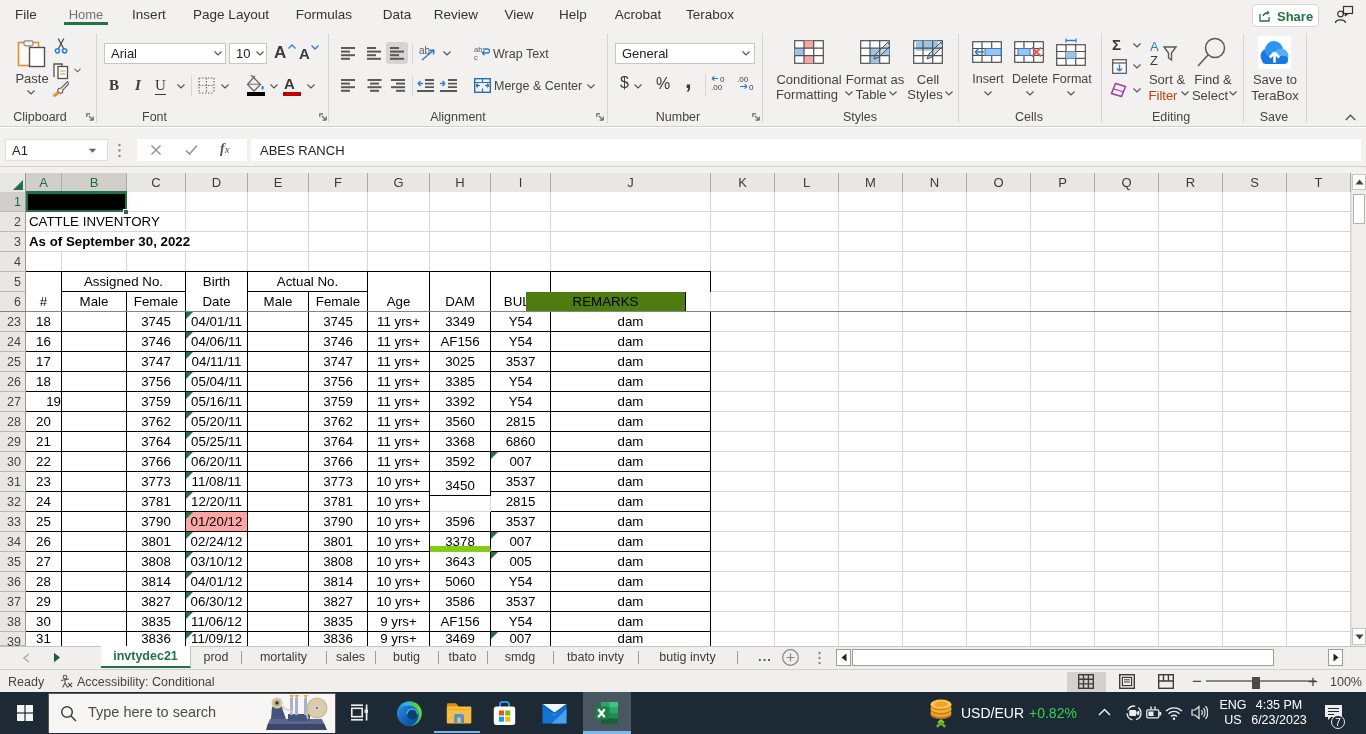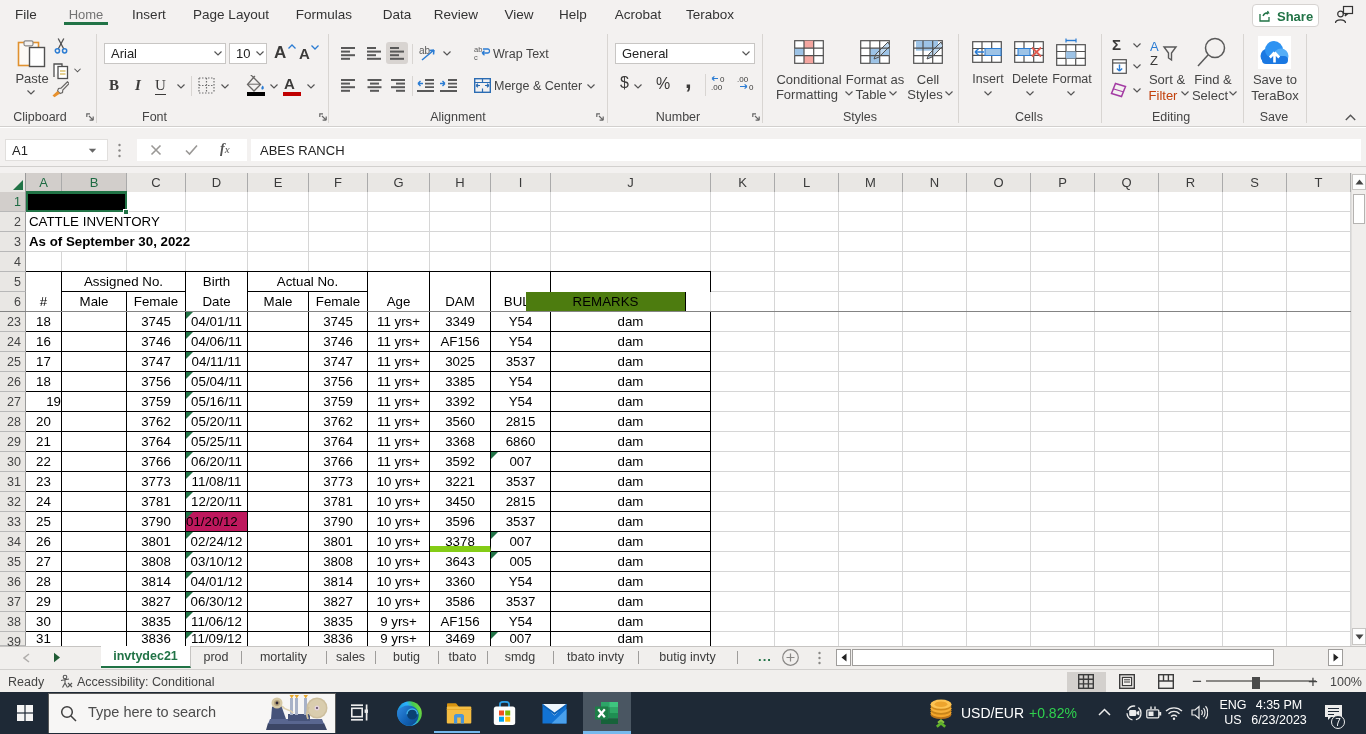--- a/index.html
+++ b/index.html
@@ -609,27 +609,27 @@
 <div class="ab" style="left:26px;top:492px;width:36px;height:20px;border-right:1px solid #000;border-bottom:1px solid #000;background:#fff;font-size:13.3px;color:#000;text-align:center;line-height:19px;overflow:visible;white-space:nowrap;">24</div>
 <div class="ab" style="left:62px;top:492px;width:65px;height:20px;border-right:1px solid #000;border-bottom:1px solid #000;background:#fff;font-size:13.3px;color:#000;text-align:center;line-height:19px;overflow:visible;white-space:nowrap;"></div>
 <div class="ab" style="left:127px;top:492px;width:59px;height:20px;border-right:1px solid #000;border-bottom:1px solid #000;background:#fff;font-size:13.3px;color:#000;text-align:center;line-height:19px;overflow:visible;white-space:nowrap;">3781</div>
 <div class="ab" style="left:186px;top:492px;width:62px;height:20px;border-right:1px solid #000;border-bottom:1px solid #000;background:#fff;font-size:13.3px;color:#000;text-align:center;line-height:19px;overflow:visible;white-space:nowrap;">12/20/11</div>
 <svg class="ab" style="left:186px;top:492px;" width="7" height="7" viewBox="0 0 7 7">
     <path d="M0 0 L7 0 L0 7 Z" fill="#217346"></path>
   </svg>
 <div class="ab" style="left:248px;top:492px;width:61px;height:20px;border-right:1px solid #000;border-bottom:1px solid #000;background:#fff;font-size:13.3px;color:#000;text-align:center;line-height:19px;overflow:visible;white-space:nowrap;"></div>
 <div class="ab" style="left:309px;top:492px;width:59px;height:20px;border-right:1px solid #000;border-bottom:1px solid #000;background:#fff;font-size:13.3px;color:#000;text-align:center;line-height:19px;overflow:visible;white-space:nowrap;">3781</div>
 <div class="ab" style="left:368px;top:492px;width:62px;height:20px;border-right:1px solid #000;border-bottom:1px solid #000;background:#fff;font-size:13.3px;color:#000;text-align:center;line-height:19px;overflow:visible;white-space:nowrap;">10 yrs+</div>
-<div class="ab" style="left:430px;top:492px;width:61px;height:20px;border-right:1px solid #000;border-bottom:1px solid #000;background:#fff;font-size:13.3px;color:#000;text-align:center;line-height:19px;overflow:visible;white-space:nowrap;">3450</div>
+<div class="ab" style="left:430px;top:476px;width:61px;height:20px;border-right:1px solid #000;border-bottom:1px solid #000;background:#fff;font-size:13.3px;color:#000;text-align:center;line-height:19px;overflow:visible;white-space:nowrap;">3450</div>
 <div class="ab" style="left:491px;top:492px;width:60px;height:20px;border-right:1px solid #000;border-bottom:1px solid #000;background:#fff;font-size:13.3px;color:#000;text-align:center;line-height:19px;overflow:visible;white-space:nowrap;">2815</div>
 <div class="ab" style="left:551px;top:492px;width:160px;height:20px;border-right:1px solid #000;border-bottom:1px solid #000;background:#fff;font-size:13.3px;color:#000;text-align:center;line-height:19px;overflow:visible;white-space:nowrap;">dam</div>
 <div class="ab" style="left:26px;top:512px;width:36px;height:20px;border-right:1px solid #000;border-bottom:1px solid #000;background:#fff;font-size:13.3px;color:#000;text-align:center;line-height:19px;overflow:visible;white-space:nowrap;">25</div>
 <div class="ab" style="left:62px;top:512px;width:65px;height:20px;border-right:1px solid #000;border-bottom:1px solid #000;background:#fff;font-size:13.3px;color:#000;text-align:center;line-height:19px;overflow:visible;white-space:nowrap;"></div>
 <div class="ab" style="left:127px;top:512px;width:59px;height:20px;border-right:1px solid #000;border-bottom:1px solid #000;background:#fff;font-size:13.3px;color:#000;text-align:center;line-height:19px;overflow:visible;white-space:nowrap;">3790</div>
-<div class="ab" style="left:186px;top:512px;width:62px;height:20px;border-right:1px solid #000;border-bottom:1px solid #000;background:#be185d;font-size:13.3px;color:#000;line-height:19px;overflow:visible;white-space:nowrap;">01/20/12</div>
+<div class="ab" style="left:186px;top:512px;width:62px;height:20px;border-right:1px solid #000;border-bottom:1px solid #000;background:#fca5a5;font-size:13.3px;color:#000;text-align:center;line-height:19px;overflow:visible;white-space:nowrap;">01/20/12</div>
 <svg class="ab" style="left:186px;top:512px;" width="7" height="7" viewBox="0 0 7 7">
     <path d="M0 0 L7 0 L0 7 Z" fill="#217346"></path>
   </svg>
 <div class="ab" style="left:248px;top:512px;width:61px;height:20px;border-right:1px solid #000;border-bottom:1px solid #000;background:#fff;font-size:13.3px;color:#000;text-align:center;line-height:19px;overflow:visible;white-space:nowrap;"></div>
 <div class="ab" style="left:309px;top:512px;width:59px;height:20px;border-right:1px solid #000;border-bottom:1px solid #000;background:#fff;font-size:13.3px;color:#000;text-align:center;line-height:19px;overflow:visible;white-space:nowrap;">3790</div>
 <div class="ab" style="left:368px;top:512px;width:62px;height:20px;border-right:1px solid #000;border-bottom:1px solid #000;background:#fff;font-size:13.3px;color:#000;text-align:center;line-height:19px;overflow:visible;white-space:nowrap;">10 yrs+</div>
 <div class="ab" style="left:430px;top:512px;width:61px;height:20px;border-right:1px solid #000;border-bottom:1px solid #000;background:#fff;font-size:13.3px;color:#000;text-align:center;line-height:19px;overflow:visible;white-space:nowrap;">3596</div>
 <div class="ab" style="left:491px;top:512px;width:60px;height:20px;border-right:1px solid #000;border-bottom:1px solid #000;background:#fff;font-size:13.3px;color:#000;text-align:center;line-height:19px;overflow:visible;white-space:nowrap;">3537</div>
 <div class="ab" style="left:551px;top:512px;width:160px;height:20px;border-right:1px solid #000;border-bottom:1px solid #000;background:#fff;font-size:13.3px;color:#000;text-align:center;line-height:19px;overflow:visible;white-space:nowrap;">dam</div>
 <div class="ab" style="left:26px;top:532px;width:36px;height:20px;border-right:1px solid #000;border-bottom:1px solid #000;background:#fff;font-size:13.3px;color:#000;text-align:center;line-height:19px;overflow:visible;white-space:nowrap;">26</div>
@@ -667,21 +667,21 @@
 <div class="ab" style="left:26px;top:572px;width:36px;height:20px;border-right:1px solid #000;border-bottom:1px solid #000;background:#fff;font-size:13.3px;color:#000;text-align:center;line-height:19px;overflow:visible;white-space:nowrap;">28</div>
 <div class="ab" style="left:62px;top:572px;width:65px;height:20px;border-right:1px solid #000;border-bottom:1px solid #000;background:#fff;font-size:13.3px;color:#000;text-align:center;line-height:19px;overflow:visible;white-space:nowrap;"></div>
 <div class="ab" style="left:127px;top:572px;width:59px;height:20px;border-right:1px solid #000;border-bottom:1px solid #000;background:#fff;font-size:13.3px;color:#000;text-align:center;line-height:19px;overflow:visible;white-space:nowrap;">3814</div>
 <div class="ab" style="left:186px;top:572px;width:62px;height:20px;border-right:1px solid #000;border-bottom:1px solid #000;background:#fff;font-size:13.3px;color:#000;text-align:center;line-height:19px;overflow:visible;white-space:nowrap;">04/01/12</div>
 <svg class="ab" style="left:186px;top:572px;" width="7" height="7" viewBox="0 0 7 7">
     <path d="M0 0 L7 0 L0 7 Z" fill="#217346"></path>
   </svg>
 <div class="ab" style="left:248px;top:572px;width:61px;height:20px;border-right:1px solid #000;border-bottom:1px solid #000;background:#fff;font-size:13.3px;color:#000;text-align:center;line-height:19px;overflow:visible;white-space:nowrap;"></div>
 <div class="ab" style="left:309px;top:572px;width:59px;height:20px;border-right:1px solid #000;border-bottom:1px solid #000;background:#fff;font-size:13.3px;color:#000;text-align:center;line-height:19px;overflow:visible;white-space:nowrap;">3814</div>
 <div class="ab" style="left:368px;top:572px;width:62px;height:20px;border-right:1px solid #000;border-bottom:1px solid #000;background:#fff;font-size:13.3px;color:#000;text-align:center;line-height:19px;overflow:visible;white-space:nowrap;">10 yrs+</div>
-<div class="ab" style="left:430px;top:572px;width:61px;height:20px;border-right:1px solid #000;border-bottom:1px solid #000;background:#fff;font-size:13.3px;color:#000;text-align:center;line-height:19px;overflow:visible;white-space:nowrap;">3360</div>
+<div class="ab" style="left:430px;top:572px;width:61px;height:20px;border-right:1px solid #000;border-bottom:1px solid #000;background:#fff;font-size:13.3px;color:#000;text-align:center;line-height:19px;overflow:visible;white-space:nowrap;">5060</div>
 <div class="ab" style="left:491px;top:572px;width:60px;height:20px;border-right:1px solid #000;border-bottom:1px solid #000;background:#fff;font-size:13.3px;color:#000;text-align:center;line-height:19px;overflow:visible;white-space:nowrap;">Y54</div>
 <div class="ab" style="left:551px;top:572px;width:160px;height:20px;border-right:1px solid #000;border-bottom:1px solid #000;background:#fff;font-size:13.3px;color:#000;text-align:center;line-height:19px;overflow:visible;white-space:nowrap;">dam</div>
 <div class="ab" style="left:26px;top:592px;width:36px;height:20px;border-right:1px solid #000;border-bottom:1px solid #000;background:#fff;font-size:13.3px;color:#000;text-align:center;line-height:19px;overflow:visible;white-space:nowrap;">29</div>
 <div class="ab" style="left:62px;top:592px;width:65px;height:20px;border-right:1px solid #000;border-bottom:1px solid #000;background:#fff;font-size:13.3px;color:#000;text-align:center;line-height:19px;overflow:visible;white-space:nowrap;"></div>
 <div class="ab" style="left:127px;top:592px;width:59px;height:20px;border-right:1px solid #000;border-bottom:1px solid #000;background:#fff;font-size:13.3px;color:#000;text-align:center;line-height:19px;overflow:visible;white-space:nowrap;">3827</div>
 <div class="ab" style="left:186px;top:592px;width:62px;height:20px;border-right:1px solid #000;border-bottom:1px solid #000;background:#fff;font-size:13.3px;color:#000;text-align:center;line-height:19px;overflow:visible;white-space:nowrap;">06/30/12</div>
 <svg class="ab" style="left:186px;top:592px;" width="7" height="7" viewBox="0 0 7 7">
     <path d="M0 0 L7 0 L0 7 Z" fill="#217346"></path>
   </svg>
 <div class="ab" style="left:248px;top:592px;width:61px;height:20px;border-right:1px solid #000;border-bottom:1px solid #000;background:#fff;font-size:13.3px;color:#000;text-align:center;line-height:19px;overflow:visible;white-space:nowrap;"></div>

